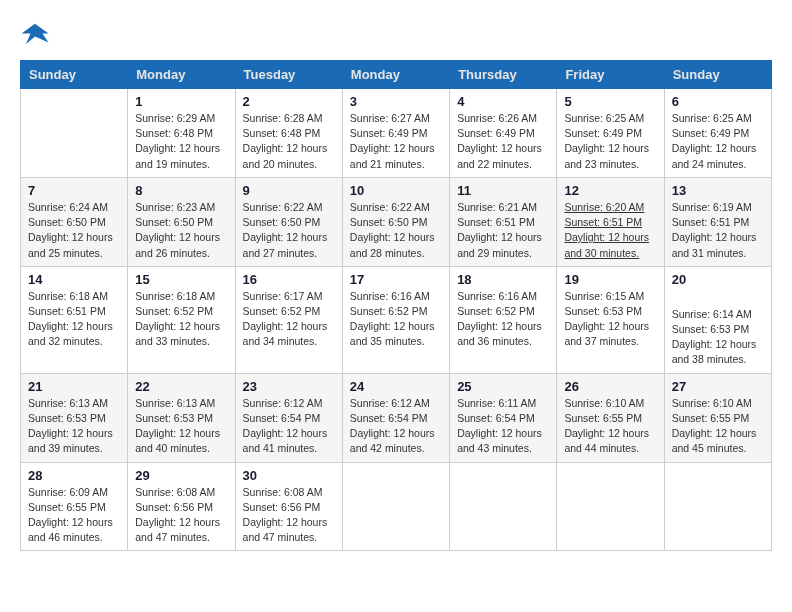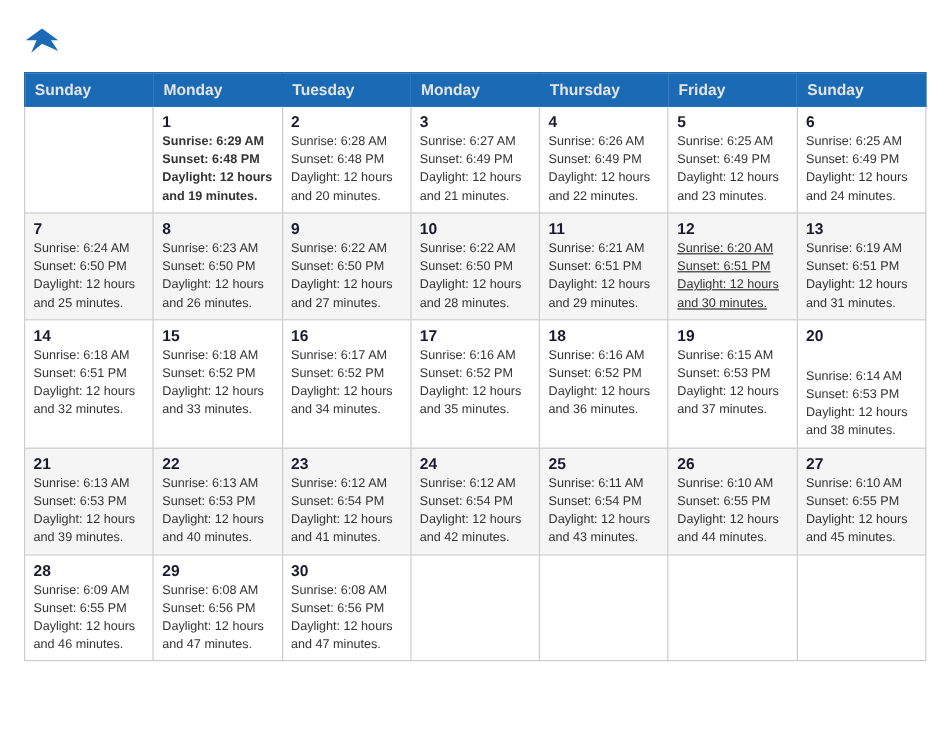--- a/index.html
+++ b/index.html
@@ -117,21 +117,21 @@
         <th>Thursday</th>
         <th>Friday</th>
         <th>Sunday</th>
       </tr>
   </thead>
   <tbody>
   <tr>
         <td class="empty-cell"></td>
         <td>
           <span class="day-number">1</span>
-          <div class="day-info" style="white-space: pre-line; font-weight: bold;">Sunrise: 6:29 AM
+          <div class="day-info" style="white-space: pre-line;">Sunrise: 6:29 AM
 Sunset: 6:48 PM
 Daylight: 12 hours
 and 19 minutes.</div>
         </td>
         <td>
           <span class="day-number">2</span>
           <div class="day-info" style="white-space: pre-line;">Sunrise: 6:28 AM
 Sunset: 6:48 PM
 Daylight: 12 hours
 and 20 minutes.</div>

